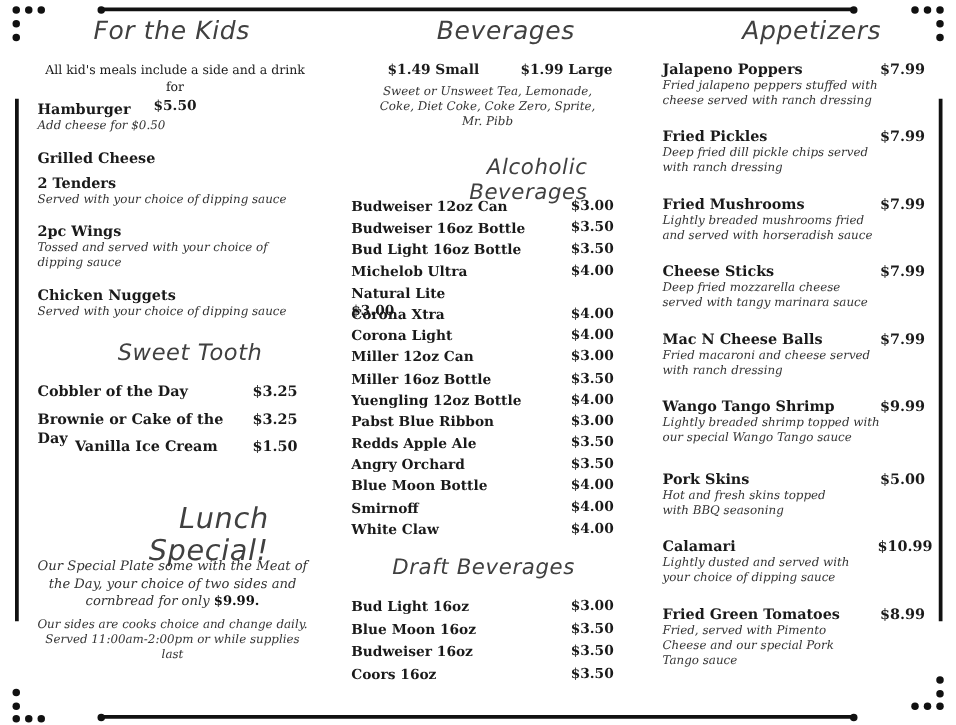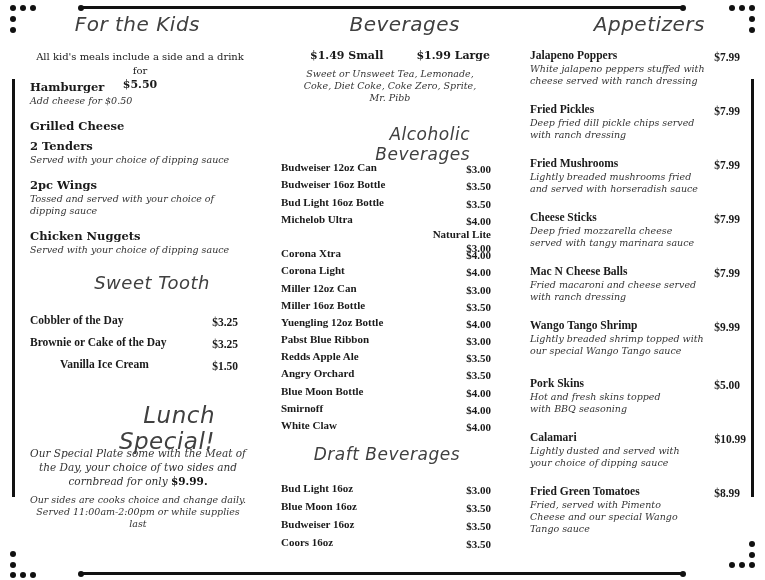--- a/index.html
+++ b/index.html
@@ -12,21 +12,21 @@
   .dot { position: absolute; width: 6px; height: 6px; border-radius: 50%; background: #111; }
   .end-dot-h { position: absolute; width: 6px; height: 6px; border-radius: 50%; background: #111; }
 
   .script { font-family: "DejaVu Sans", sans-serif; font-style: italic; font-weight: 300; letter-spacing: 0.5px; color: #404040; text-align: right; position: absolute; }
 
   .col { position: absolute; }
   .note { font-size: 10px; text-align: center; line-height: 14px; }
   .note b { font-size: 11px; }
   .item-name { font-weight: bold; font-size: 11.5px; line-height: 15px; }
   .item-desc { font-style: italic; font-size: 9.5px; line-height: 12px; color: #333; }
-  .row { display: flex; justify-content: space-between; align-items: flex-end; font-family: Liberation Serif, serif; }
+  .row { display: flex; justify-content: space-between; align-items: flex-start; }
   .price { font-weight: bold; font-size: 11.5px; }
   .italic-center { font-style: italic; font-size: 10px; line-height: 13px; text-align: center; color: #333; }
 </style>
 </head>
 <body>
 
 <div class="deco hline" style="left:80px; top:6px; width:603px;"></div>
 <div class="end-dot-h" style="left:78px; top:5px;"></div>
 <div class="end-dot-h" style="left:680px; top:5px;"></div>
 <div class="deco hline" style="left:80px; top:572px; width:603px;"></div>
@@ -213,21 +213,21 @@
     </div>
 </div>
 
 <div class="script" style="left:565px; top:12px; width:140px; font-size:20px;">Appetizers</div>
 <div class="col" style="left:530px; top:48px; width:210px;">
   <div style="position:absolute; top:0; width:210px;">
     <div class="row">
         <span class="item-name">Jalapeno Poppers</span>
         <span class="price">$7.99</span>
       </div>
-    <div class="item-desc" style="width:175px;">White jalapeno peppers stuffed with cheese served with ranch dressing</div>
+    <div class="item-desc" style="width:175px;">Fried jalapeno peppers stuffed with cheese served with ranch dressing</div>
   </div>
   <div style="position:absolute; top:54px; width:210px;">
     <div class="row">
         <span class="item-name">Fried Pickles</span>
         <span class="price">$7.99</span>
       </div>
     <div class="item-desc" style="width:178px;">Deep fried dill pickle chips served with ranch dressing</div>
   </div>
   <div style="position:absolute; top:108px; width:210px;">
     <div class="row">
@@ -269,15 +269,15 @@
         <span class="item-name">Calamari</span>
         <span class="price">$10.99</span>
       </div>
     <div class="item-desc" style="width:170px;">Lightly dusted and served with your choice of dipping sauce</div>
   </div>
   <div style="position:absolute; top:436px; width:210px;">
     <div class="row">
         <span class="item-name">Fried Green Tomatoes</span>
         <span class="price">$8.99</span>
       </div>
-    <div class="item-desc" style="width:165px;">Fried, served with Pimento Cheese and our special Wango Tango sauce</div>
+    <div class="item-desc" style="width:165px;">Fried, served with Pimento Cheese and our special Pork Tango sauce</div>
   </div>
 </div>
 
 </body></html>

